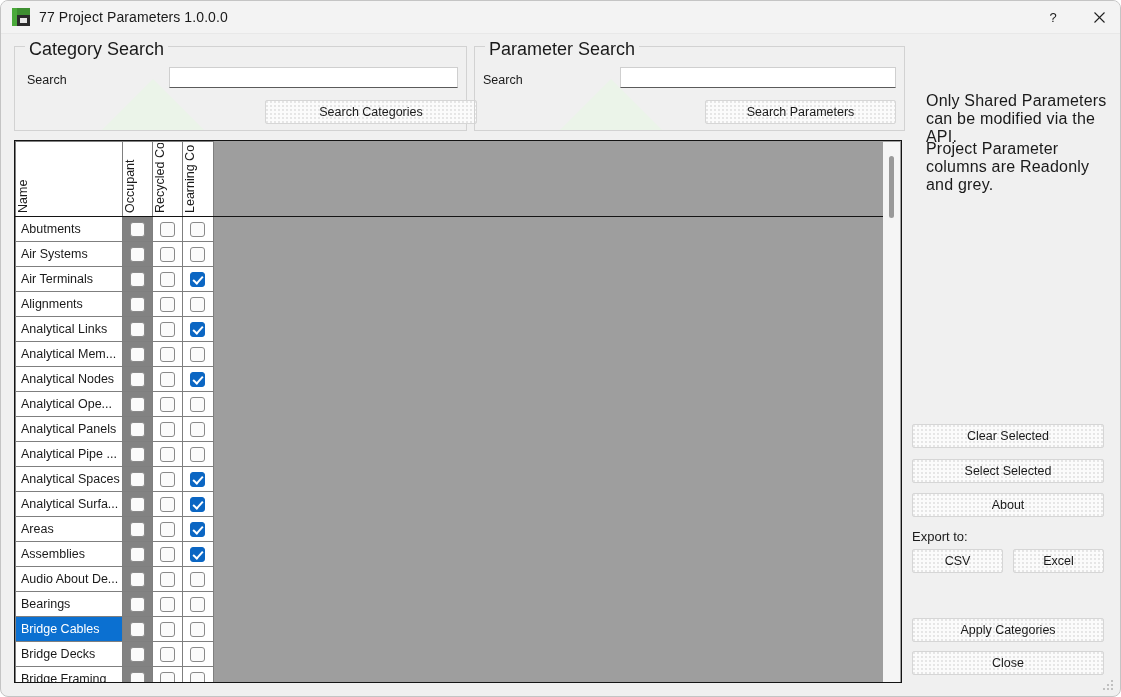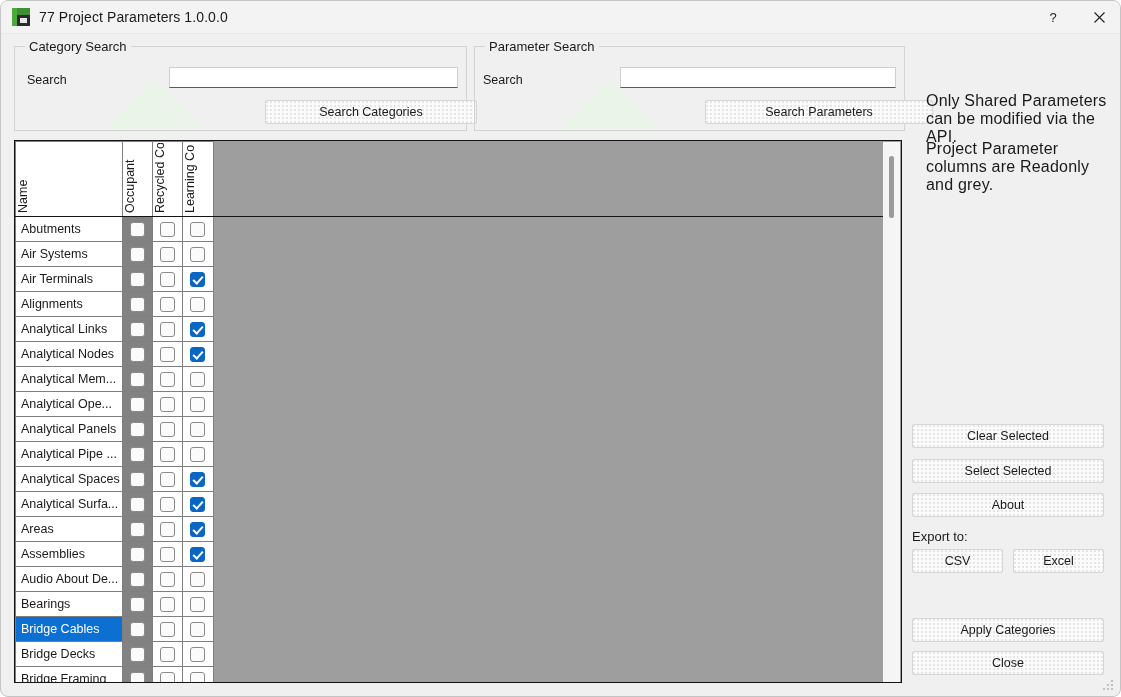--- a/index.html
+++ b/index.html
@@ -54,21 +54,21 @@
   .groupbox {
     position: absolute;
     border: 1px solid #d2d2d2;
     background: transparent;
   }
   .groupbox > .gb-title {
     position: absolute;
     top: -8px; left: 10px;
     background: #f0f0f0;
     padding: 0 4px;
-    font-size: 13px; color: #1a1a1a;
+    font-size: 18px; color: #1a1a1a;
   }
   #cat-group { left: 13px; top: 45px; width: 453px; height: 85px; }
   #par-group { left: 473px; top: 45px; width: 431px; height: 85px; }
 
   .field-label {
     position: absolute;
     font-size: 12.5px; color: #1a1a1a;
   }
   .text-input {
     position: absolute;
@@ -284,21 +284,21 @@
     <span class="gb-title">Category Search</span>
     <span class="field-label" style="left:12px; top:26px;">Search</span>
     <input class="text-input" style="left: 154px; top: 20px; width: 289px; height: 21px;" placeholder="">
     <div class="btn" style="left:250px; top:53px; width:212px; height:24px;">Search Categories</div>
   </div>
 
   <div class="groupbox" id="par-group">
     <span class="gb-title">Parameter Search</span>
     <span class="field-label" style="left:8px; top:26px;">Search</span>
     <input class="text-input" style="left: 145px; top: 20px; width: 276px; height: 21px;" placeholder="">
-    <div class="btn" style="left:230px; top:53px; width:228px; height:24px;">Search Parameters</div>
+    <div class="btn" style="left:230px; top:53px; width:191px; height:24px;">Search Parameters</div>
   </div>
 
   <div class="info-text" id="info1">Only Shared Parameters can be modified via the API.</div>
   <div class="info-text" id="info2">Project Parameter columns are Readonly and grey.</div>
 
   <div class="grid-frame">
     <div class="grid-inner">
       <table class="grid-table">
         <colgroup>
           <col class="col-name">
@@ -354,31 +354,31 @@
               <td class="fill-cell"></td>
             </tr>
             <tr>
               <td class="name-cell">Analytical Links</td>
               <td class="cb-cell readonly"><span class="cbox"></span></td>
               <td class="cb-cell"><span class="cbox"></span></td>
               <td class="cb-cell"><span class="cbox checked"></span></td>
               <td class="fill-cell"></td>
             </tr>
             <tr>
+              <td class="name-cell">Analytical Mem...</td>
+              <td class="cb-cell readonly"><span class="cbox"></span></td>
+              <td class="cb-cell"><span class="cbox"></span></td>
+              <td class="cb-cell"><span class="cbox"></span></td>
+              <td class="fill-cell"></td>
+            </tr>
+            <tr>
               <td class="name-cell">Analytical Nodes</td>
               <td class="cb-cell readonly"><span class="cbox"></span></td>
               <td class="cb-cell"><span class="cbox"></span></td>
               <td class="cb-cell"><span class="cbox checked"></span></td>
-              <td class="fill-cell"></td>
-            </tr>
-            <tr>
-              <td class="name-cell">Analytical Mem...</td>
-              <td class="cb-cell readonly"><span class="cbox"></span></td>
-              <td class="cb-cell"><span class="cbox"></span></td>
-              <td class="cb-cell"><span class="cbox"></span></td>
               <td class="fill-cell"></td>
             </tr>
             <tr>
               <td class="name-cell">Analytical Ope...</td>
               <td class="cb-cell readonly"><span class="cbox"></span></td>
               <td class="cb-cell"><span class="cbox"></span></td>
               <td class="cb-cell"><span class="cbox"></span></td>
               <td class="fill-cell"></td>
             </tr>
             <tr>

